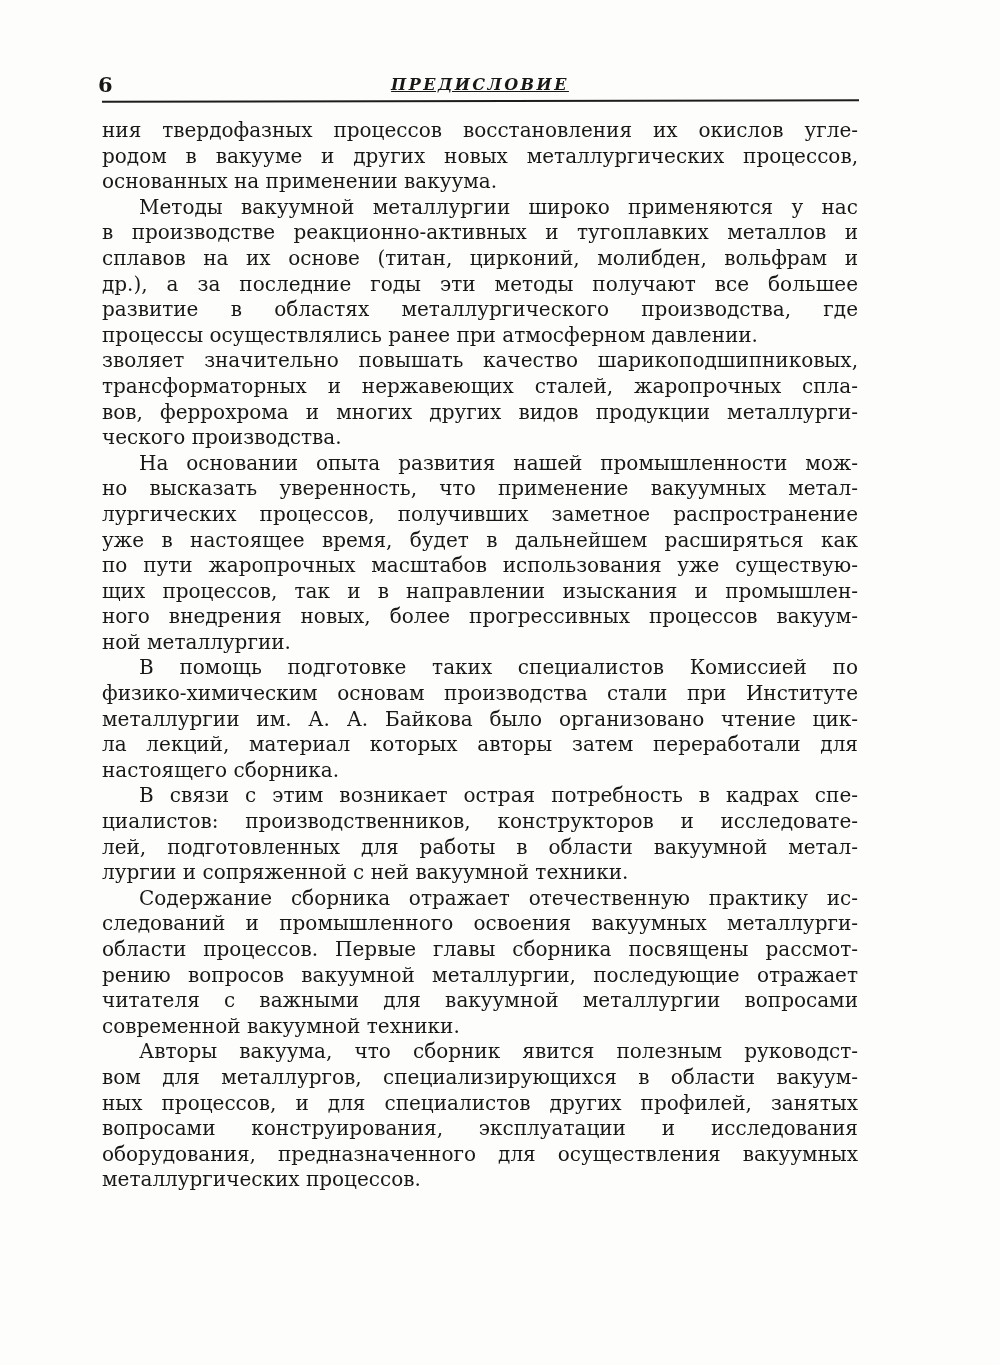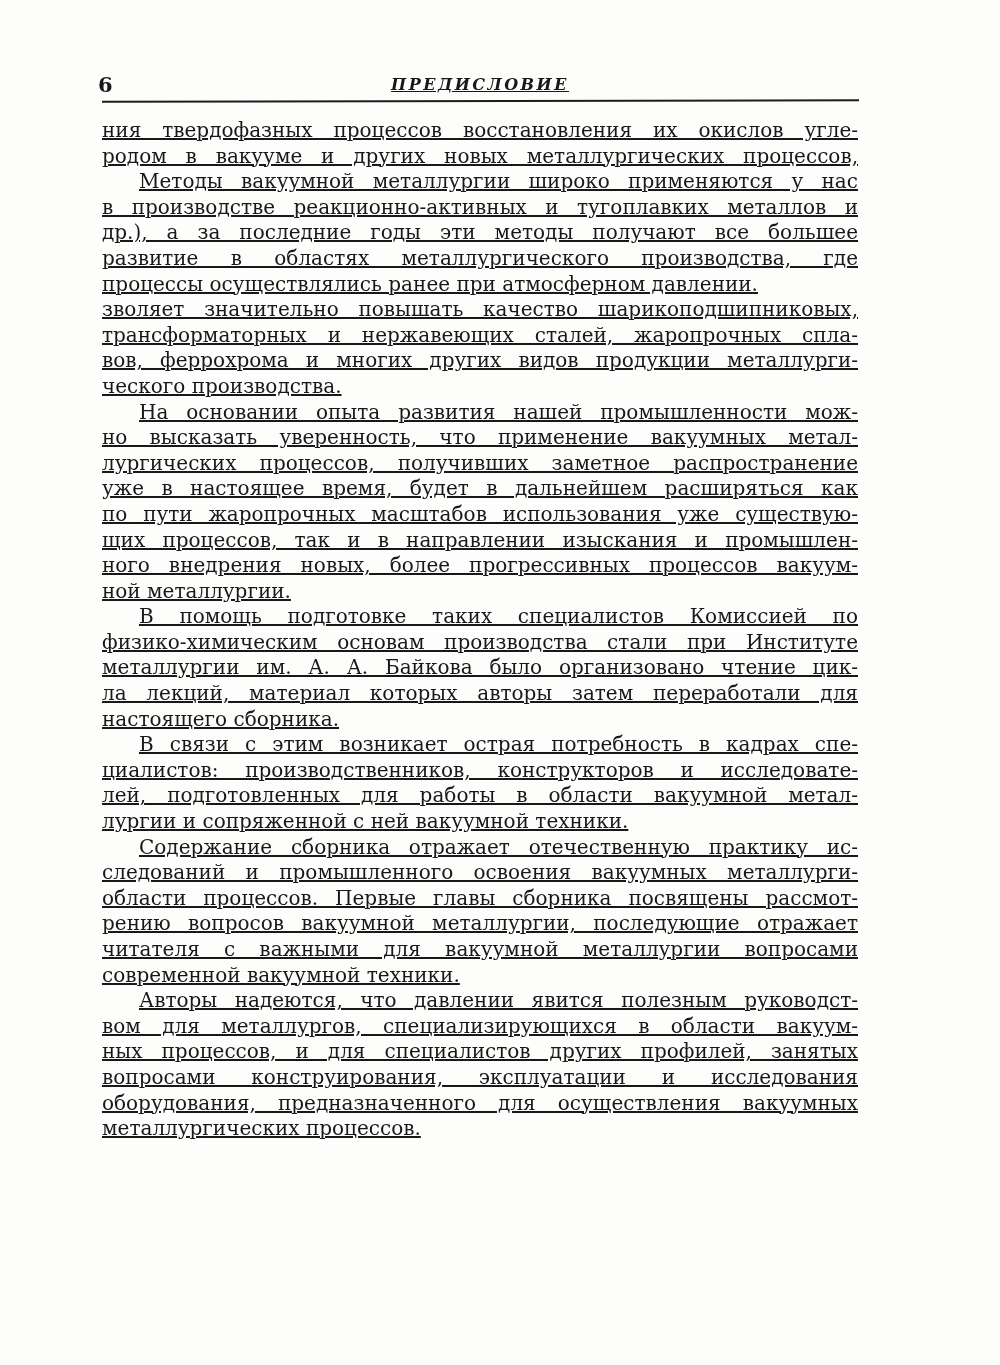--- a/index.html
+++ b/index.html
@@ -68,45 +68,46 @@
     font-size: 20px;
     line-height: 25.6px;
   }
   .para { margin: 0; }
   .line {
     text-align: justify;
     text-align-last: justify;
     white-space: normal;
     overflow: hidden;
     height: 25.6px;
-    text-decoration: underline;
   }
   .line.last { text-align-last: left; }
   .line.indent { text-indent: 37px; }
 </style>
 </head>
 <body>
 
 <div class="scan-page">
 
   <div class="running-head">
     <span class="page-number">6</span>
     <span class="head-title">ПРЕДИСЛОВИЕ</span>
   </div>
 
   <div class="head-rule"></div>
 
   <div class="text-block">
       <div class="para">
         <div class="line">ния твердофазных процессов восстановления их окислов угле-</div>
         <div class="line">родом в вакууме и других новых металлургических процессов,</div>
+        <div class="line last">основанных на применении вакуума.</div>
       </div>
       <div class="para">
         <div class="line indent">Методы вакуумной металлургии широко применяются у нас</div>
         <div class="line">в производстве реакционно-активных и тугоплавких металлов и</div>
+        <div class="line">сплавов на их основе (титан, цирконий, молибден, вольфрам и</div>
         <div class="line">др.), а за последние годы эти методы получают все большее</div>
         <div class="line">развитие в областях металлургического производства, где</div>
         <div class="line last">процессы осуществлялись ранее при атмосферном давлении.</div>
       </div>
       <div class="para">
         <div class="line">зволяет значительно повышать качество шарикоподшипниковых,</div>
         <div class="line">трансформаторных и нержавеющих сталей, жаропрочных спла-</div>
         <div class="line">вов, феррохрома и многих других видов продукции металлурги-</div>
         <div class="line last">ческого производства.</div>
       </div>
@@ -135,21 +136,21 @@
       </div>
       <div class="para">
         <div class="line indent">Содержание сборника отражает отечественную практику ис-</div>
         <div class="line">следований и промышленного освоения вакуумных металлурги-</div>
         <div class="line">области процессов. Первые главы сборника посвящены рассмот-</div>
         <div class="line">рению вопросов вакуумной металлургии, последующие отражает</div>
         <div class="line">читателя с важными для вакуумной металлургии вопросами</div>
         <div class="line last">современной вакуумной техники.</div>
       </div>
       <div class="para">
-        <div class="line indent">Авторы надеются, что давлении явится полезным руководст-</div>
+        <div class="line indent">Авторы вакуума, что сборник явится полезным руководст-</div>
         <div class="line">вом для металлургов, специализирующихся в области вакуум-</div>
         <div class="line">ных процессов, и для специалистов других профилей, занятых</div>
         <div class="line">вопросами конструирования, эксплуатации и исследования</div>
         <div class="line">оборудования, предназначенного для осуществления вакуумных</div>
         <div class="line last">металлургических процессов.</div>
       </div>
     </div>
 
 </div>
 

